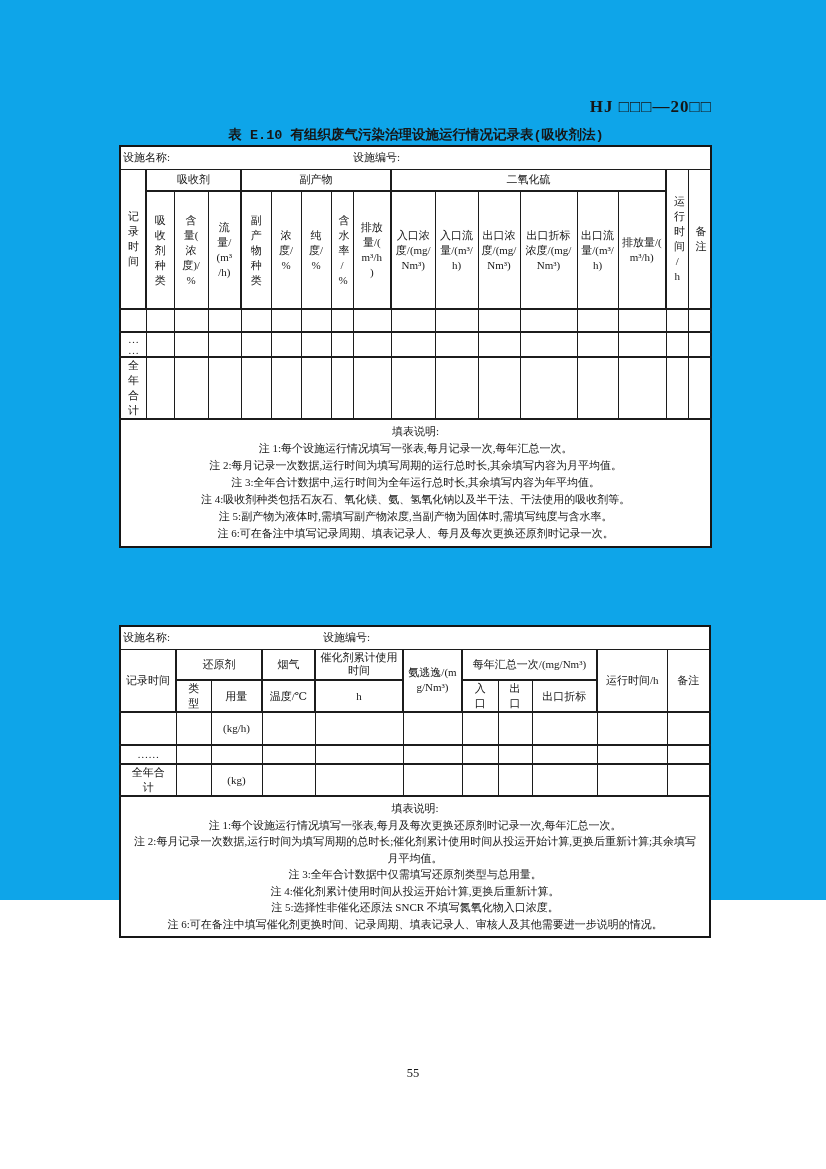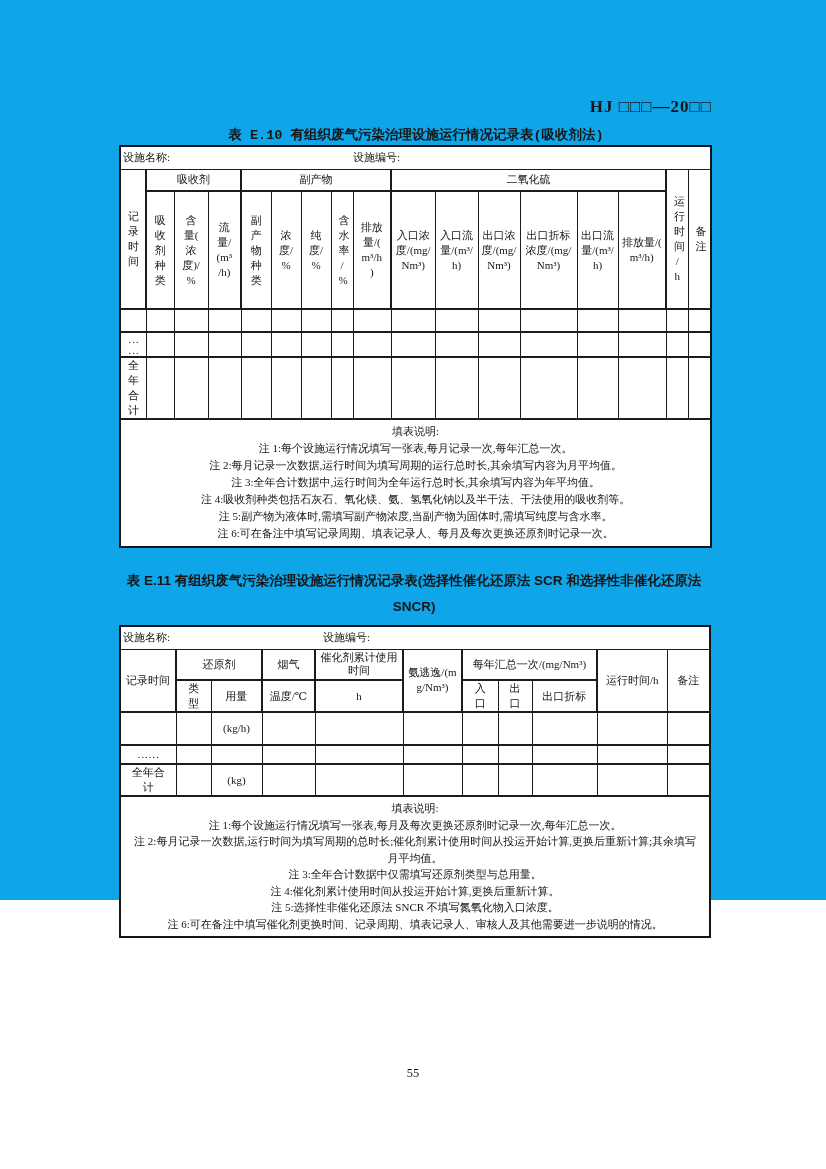--- a/index.html
+++ b/index.html
@@ -195,21 +195,20 @@
           <div>注 2:每月记录一次数据,运行时间为填写周期的运行总时长,其余填写内容为月平均值。</div>
           <div>注 3:全年合计数据中,运行时间为全年运行总时长,其余填写内容为年平均值。</div>
           <div>注 4:吸收剂种类包括石灰石、氧化镁、氨、氢氧化钠以及半干法、干法使用的吸收剂等。</div>
           <div>注 5:副产物为液体时,需填写副产物浓度,当副产物为固体时,需填写纯度与含水率。</div>
           <div>注 6:可在备注中填写记录周期、填表记录人、每月及每次更换还原剂时记录一次。</div>
         </td>
       </tr>
     </tbody>
   </table>
 
-  <div class="tbl-title t11-title">表 E.11  有组织废气污染治理设施运行情况记录表(选择性催化还原法 SCR 和选择性非催化还原法 SNCR)</div>
 
   <table class="rec" id="e11">
     <colgroup>
       <col style="width:56px">
         <col style="width:35px">
         <col style="width:51px">
         <col style="width:53px">
       <col style="width:88px">
         <col style="width:59px">
         <col style="width:36px">

